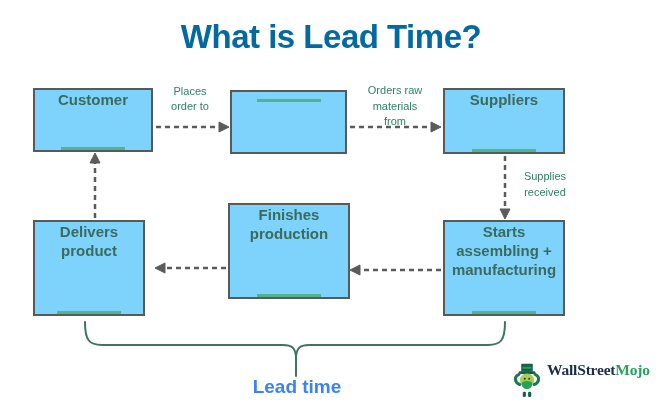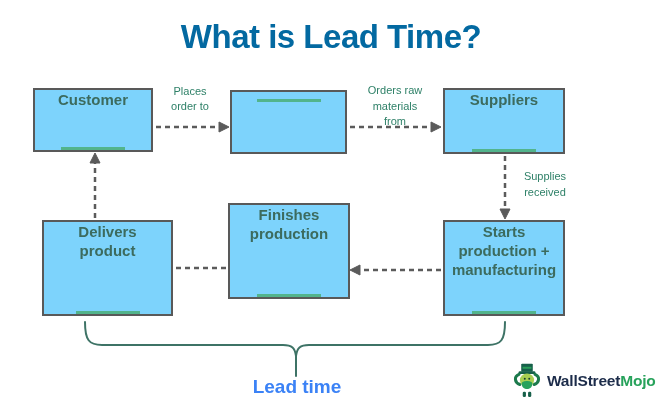--- a/index.html
+++ b/index.html
@@ -27,21 +27,21 @@
     color:#2f8168; font-weight:normal; font-size:11px; line-height:1.42;
   }
 
   svg.overlay { position:absolute; left:0; top:0; width:662px; height:409px; }
 
   .lead-time {
     position:absolute; left:232px; top:376px; width:130px; text-align:center;
     color:#3b82f6; font-weight:bold; font-size:19px;
   }
 
-  .logo { position:absolute; left:511px; top:361px; display:flex; align-items:center; gap:4px; }
+  .logo { position:absolute; left:511px; top:361px; display:flex; gap:4px;font-family:Liberation Serif, serif; }
   .logo-text { font-size:15.5px; font-weight:bold; letter-spacing:-0.2px; }
   .logo-text .dark  { color:#1c2c4a; }
   .logo-text .green { color:#27a25b; }
 </style>
 </head>
 <body>
 
 <div class="canvas">
 
   <div class="title">What is Lead Time?</div>
@@ -83,33 +83,33 @@
     <span class="box-underline"></span>
   </div>
   <div class="box" style="left:230px; top:90px; width:117px; height:64px;">
     <span class="box-underline"></span>
   </div>
   <div class="box" style="left:443px; top:88px; width:122px; height:66px;gap:28px;">
     <span class="box-label">Suppliers</span>
     <span class="box-underline"></span>
   </div>
 
-  <div class="box" style="left:42px; top:220px; width:131px; height:96px;">
+  <div class="box" style="left:33px; top:220px; width:112px; height:96px;">
     <span class="box-label">Delivers
 product</span>
     <span class="box-underline"></span>
   </div>
   <div class="box" style="left:228px; top:203px; width:122px; height:96px;">
     <span class="box-label">Finishes
 production</span>
     <span class="box-underline"></span>
   </div>
   <div class="box" style="left:443px; top:220px; width:122px; height:96px;">
     <span class="box-label">Starts
-production +
+assembling +
 manufacturing</span>
     <span class="box-underline"></span>
   </div>
 
   <div class="edge-label" style="left:150px; top:84px; width:80px; line-height:1.32;">Places
 order to</div>
   <div class="edge-label" style="left:509px; top:169px; width:72px;">Supplies
 received</div>
   <div class="edge-label" style="left:346px; top:83px; width:98px;">Orders raw
 materials

